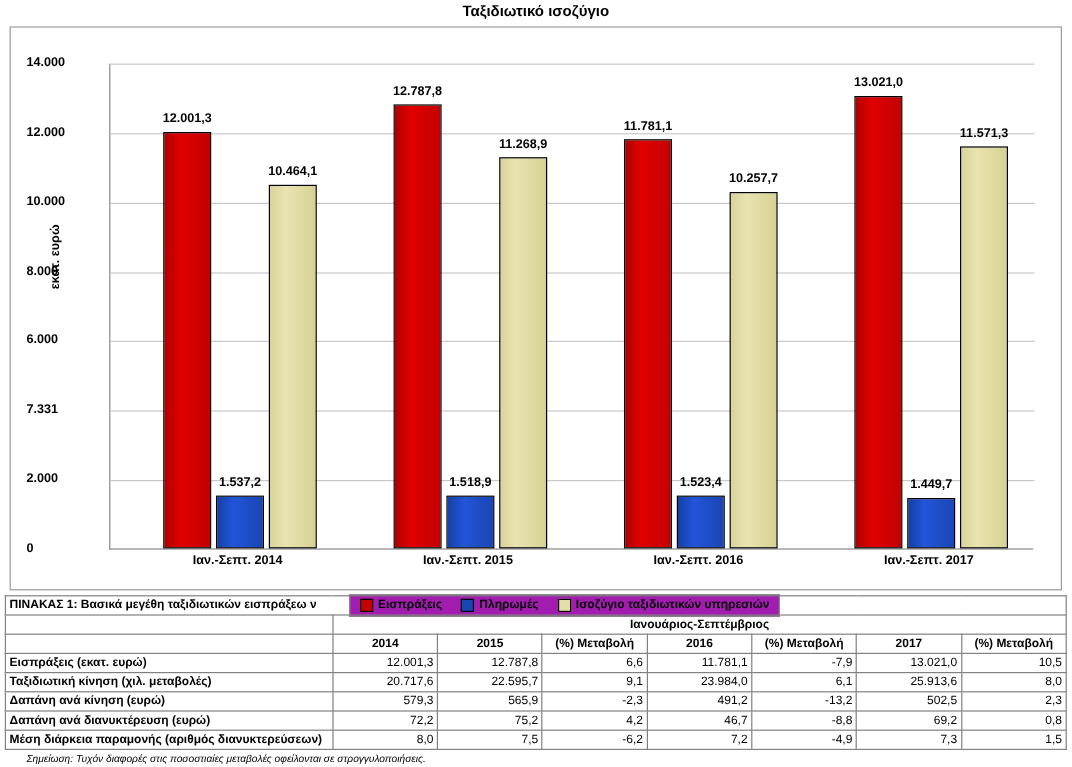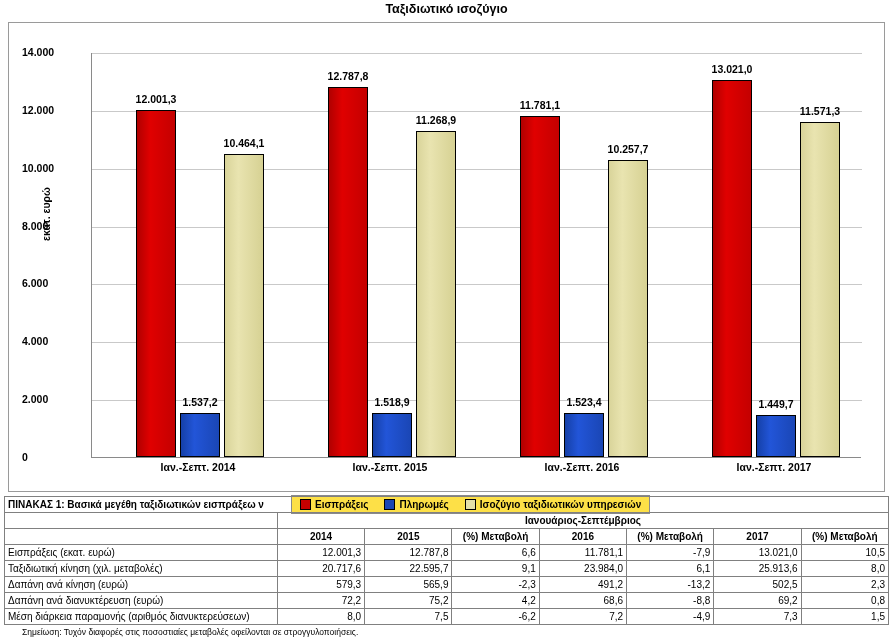--- a/index.html
+++ b/index.html
@@ -112,21 +112,21 @@
     text-align: center;
   }
 
   
   #legend {
     position: absolute;
     left: 282px;
     top: 472px;
     height: 19px;
     border: 1px solid #8a8a8a;
-    background: #fde047;
+    background: #a21caf;
     display: flex;
     align-items: center;
     padding: 0 8px;
     box-sizing: border-box;
     gap: 16px;
   }
   .legend-item {
     display: flex;
     align-items: center;
     gap: 4px;
@@ -174,26 +174,28 @@
   .hdr {
     font-weight: bold;
     text-align: center;
     margin-top: 16px;
   }
   .num {
     text-align: right;
   }
   .lbl {
     text-align: left;
+    font-weight: bold;
   }
   #note {
     position: absolute;
     left: 22px;
     top: 627px;
     font-size: 8.5px;
+    font-style: italic;
     color: #000;
   }
 </style>
 </head>
 <body>
 
 <div id="chart-title">Ταξιδιωτικό ισοζύγιο</div>
 
 <div id="chart-area">
 
@@ -207,21 +209,21 @@
     <div class="gridline" style="top:174px"></div>
     <div class="gridline" style="top:231px"></div>
     <div class="gridline" style="top:289px"></div>
     <div class="gridline" style="top:347px"></div>
 
     <div class="ytick-label" style="top:-7px; left:-70px">14.000</div>
     <div class="ytick-label" style="top:51px; left:-70px">12.000</div>
     <div class="ytick-label" style="top:109px; left:-70px">10.000</div>
     <div class="ytick-label" style="top:167px; left:-70px">8.000</div>
     <div class="ytick-label" style="top:224px; left:-70px">6.000</div>
-    <div class="ytick-label" style="top:282px; left:-70px">4.000</div>
+    <div class="ytick-label" style="top:282px; left:-70px">7.331</div>
     <div class="ytick-label" style="top:340px; left:-70px">2.000</div>
     <div class="ytick-label" style="top:398px; left:-70px">0</div>
 
     <div class="group" style="left:20px; width:172px">
       <div class="bar receipts" style="left:24px;  width:40px; height:347px"></div>
       <div class="bar payments" style="left:68px;  width:40px; height:44px"></div>
       <div class="bar balance" style="left:112px; width:40px; height:303px"></div>
       <div class="bar-label" style="left:4px;  top:41px;  width:80px">12.001,3</div>
       <div class="bar-label" style="left:48px; top:344px; width:80px">1.537,2</div>
       <div class="bar-label" style="left:92px; top:85px;  width:80px">10.464,1</div>
@@ -334,21 +336,21 @@
         <td class="num">491,2</td>
         <td class="num">-13,2</td>
         <td class="num">502,5</td>
         <td class="num">2,3</td>
       </tr>
       <tr>
         <td class="lbl">Δαπάνη ανά διανυκτέρευση (ευρώ)</td>
         <td class="num">72,2</td>
         <td class="num">75,2</td>
         <td class="num">4,2</td>
-        <td class="num">68,6</td>
+        <td class="num">46,7</td>
         <td class="num">-8,8</td>
         <td class="num">69,2</td>
         <td class="num">0,8</td>
       </tr>
       <tr>
         <td class="lbl">Μέση διάρκεια παραμονής (αριθμός διανυκτερεύσεων)</td>
         <td class="num">8,0</td>
         <td class="num">7,5</td>
         <td class="num">-6,2</td>
         <td class="num">7,2</td>

